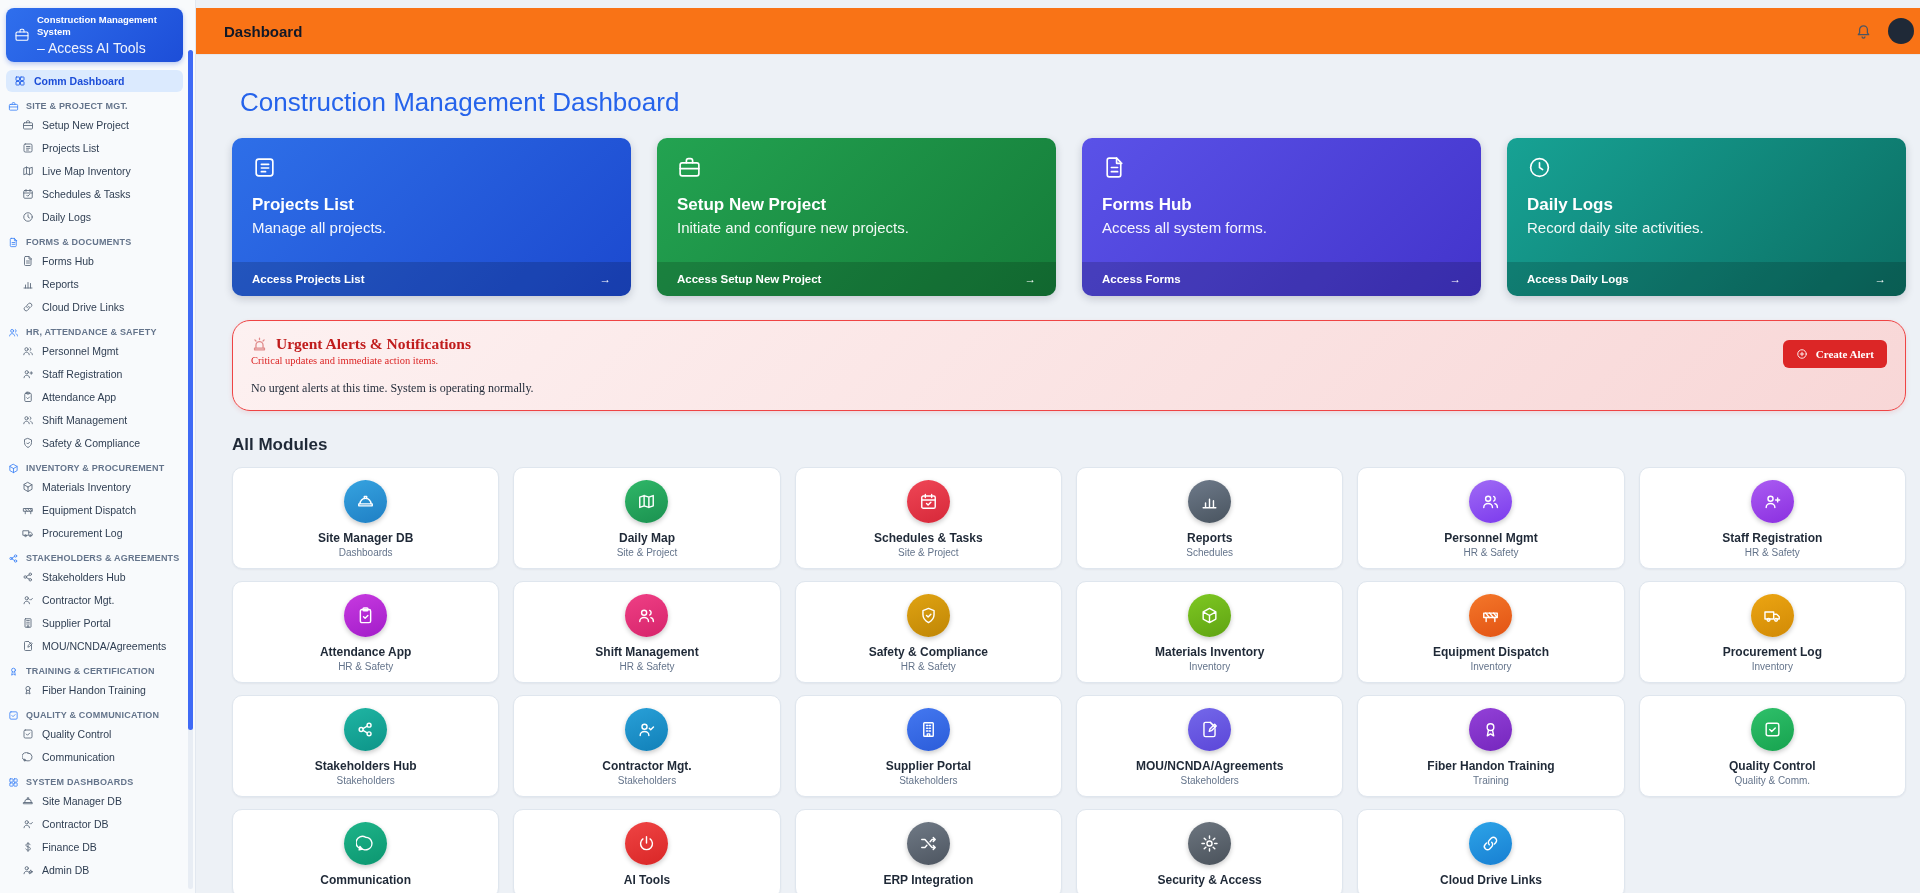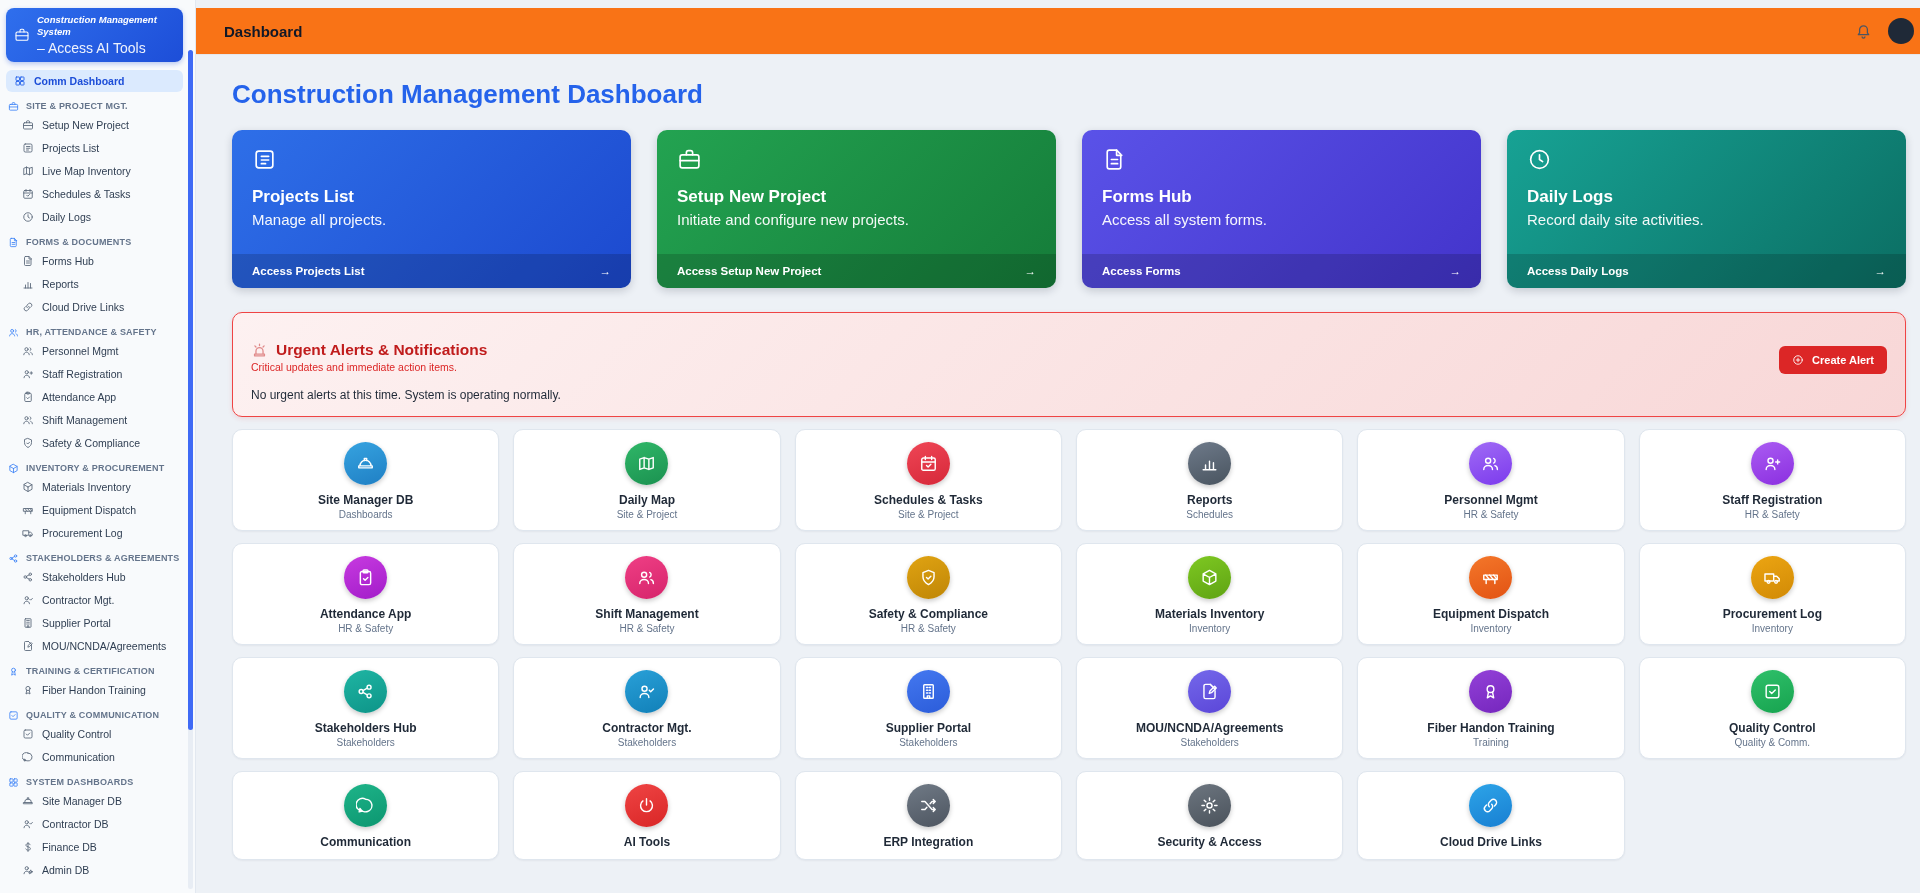--- a/index.html
+++ b/index.html
@@ -3,55 +3,55 @@
 <meta charset="utf-8">
 <style>
   html,body{margin:0;padding:0;}
   body{width:1920px;height:893px;overflow:hidden;background:#edf1f6;font-family:"Liberation Sans",sans-serif;}
   .app{display:flex;width:1920px;height:893px;}
 
   
   .sidebar{width:196px;min-width:196px;background:#f8fafc;border-right:1px solid #e2e8f0;position:relative;box-sizing:border-box;padding-top:8px;height:893px;overflow:hidden;}
   .sb-header{margin:0 12px 8px 6px;background:linear-gradient(135deg,#2f6fed,#1d4ed8);border-radius:8px;padding:6px 8px;display:flex;gap:7px;align-items:center;color:#fff;box-shadow:0 2px 5px rgba(29,78,216,.3);cursor:pointer;}
   .sb-header .hic{width:16px;height:16px;flex:none;}
-  .sb-ttl{font-size:9.5px;font-weight:bold;line-height:1.3;font-style:italic;}
+  .sb-ttl{font-size:9.5px;font-weight:bold;line-height:1.3;}
   .sb-sub{font-size:14px;opacity:.92;margin-top:1px;}
   .sb-item{display:flex;align-items:center;gap:8px;margin:1px 12px 1px 6px;padding:5px 8px;border-radius:6px;font-size:10.5px;color:#2f3e52;cursor:pointer;white-space:nowrap;}
   .sb-item .ic{width:12px;height:12px;color:#5d6b7d;flex:none;}
   .sb-item.active{background:#dbeafe;color:#1d4ed8;font-weight:bold;}
   .sb-item.active .ic{color:#2563eb;}
   .sb-item.indent{margin-left:14px;}
   .sb-section{display:flex;align-items:center;gap:7px;margin:9px 12px 2px 8px;font-size:9px;font-weight:bold;letter-spacing:.2px;color:#64748b;white-space:nowrap;}
   .sb-section .ic{width:11px;height:11px;color:#3b82f6;flex:none;}
   .sb-track{position:absolute;top:50px;bottom:4px;right:2px;width:5px;background:#e8edf4;border-radius:3px;}
   .sb-thumb{width:5px;height:81%;background:#3f6af5;border-radius:3px;}
 
   
   .main{flex:1;display:flex;flex-direction:column;min-width:0;padding-top:8px;box-sizing:border-box;}
   .topbar{height:46px;min-height:46px;background:#f97316;border-bottom:1px solid #e5e7eb;display:flex;align-items:center;justify-content:space-between;padding:0 20px 0 28px;}
   .topbar-title{font-size:15px;font-weight:bold;color:#111827;}
   .topbar-right{display:flex;align-items:center;gap:16px;margin-right:-14px;}
   .bell{width:17px;height:17px;color:#4b5563;cursor:pointer;}
   .avatar{width:26px;height:26px;border-radius:50%;background:#1f2937;flex:none;cursor:pointer;}
 
   .content{flex:1;padding:24px 14px 10px 36px;overflow:hidden;}
-  .h1{font-size:26px;font-weight:bold;color:#2563eb;margin:0;}
+  .h1{font-size:26px;font-weight:normal;color:#2563eb;margin:8px;}
   .hsub{font-size:12.5px;color:#374151;margin:5px 0 0;}
 
   
   .hero-grid{display:grid;grid-template-columns:repeat(4,1fr);gap:26px;margin-top:20px;}
   .hero-card{border-radius:10px;color:#fff;overflow:hidden;display:flex;flex-direction:column;height:158px;box-shadow:0 3px 8px rgba(15,23,42,.18);cursor:pointer;}
   .hero-body{padding:17px 20px 0;flex:1;}
   .hero-body .hic{width:25px;height:25px;}
   .hero-title{font-size:17px;font-weight:bold;margin-top:11px;}
   .hero-desc{font-size:15px;margin-top:4px;opacity:.95;}
   .hero-footer{background:rgba(0,0,0,.16);padding:11px 20px;display:flex;justify-content:space-between;align-items:center;font-size:11.5px;font-weight:bold;}
 
   
-  .alert{margin-top:24px;border:1.5px solid #ef4444;border-radius:10px;background:linear-gradient(135deg,#fdf1f1,#f8d7d7);padding:28px 18px 14px;display:flex;justify-content:space-between;box-shadow:0 2px 5px rgba(220,38,38,.12);}
+  .alert{margin-top:24px;border:1.5px solid #ef4444;border-radius:18px;background:linear-gradient(135deg,#fdf1f1,#f8d7d7);padding:14px 18px 14px;display:flex;justify-content:space-between;box-shadow:0 2px 5px rgba(220,38,38,.12);font-family:Liberation Serif, serif;}
   .alert-title-row{display:flex;align-items:center;gap:8px;}
   .alert-title-row .ic{width:17px;height:17px;color:#e08a8a;}
   .alert-title{color:#c01c1c;font-size:15.5px;font-weight:bold;}
   .alert-sub{color:#dc2626;font-size:10.5px;margin-top:2px;}
   .alert-body{margin-top:15px;font-size:12px;color:#1f2937;}
   .alert-btn{background:#dc2626;color:#fff;border:none;border-radius:6px;padding:0 13px;height:28px;font-size:11px;font-weight:bold;display:flex;align-items:center;gap:8px;align-self:flex-start;margin-top:5px;cursor:pointer;font-family:inherit;}
   .alert-btn .ic{width:12px;height:12px;}
 
   
   .h2{font-size:17px;font-weight:bold;color:#1f2937;margin:24px 0 0;}
@@ -497,20 +497,21 @@
           <div class="alert-body">No urgent alerts at this time. System is operating normally.</div>
         </div>
         <button class="alert-btn">
           <svg class="ic">
               <use href="#i-circle-plus"></use>
             </svg>
           <span>Create Alert</span>
         </button>
       </section>
 
+      <h2 class="h2">All Modules</h2>
       <div class="module-grid" id="module-grid">
           <div class="module-card">
             <div class="module-icon" style="background: linear-gradient(160deg, rgb(54, 163, 224), rgb(31, 127, 196));">
               <svg class="ic">
                 <use href="#i-hardhat"></use>
               </svg>
             </div>
             <div class="module-title">Site Manager DB</div>
             <div class="module-cat">Dashboards</div>
           </div>

